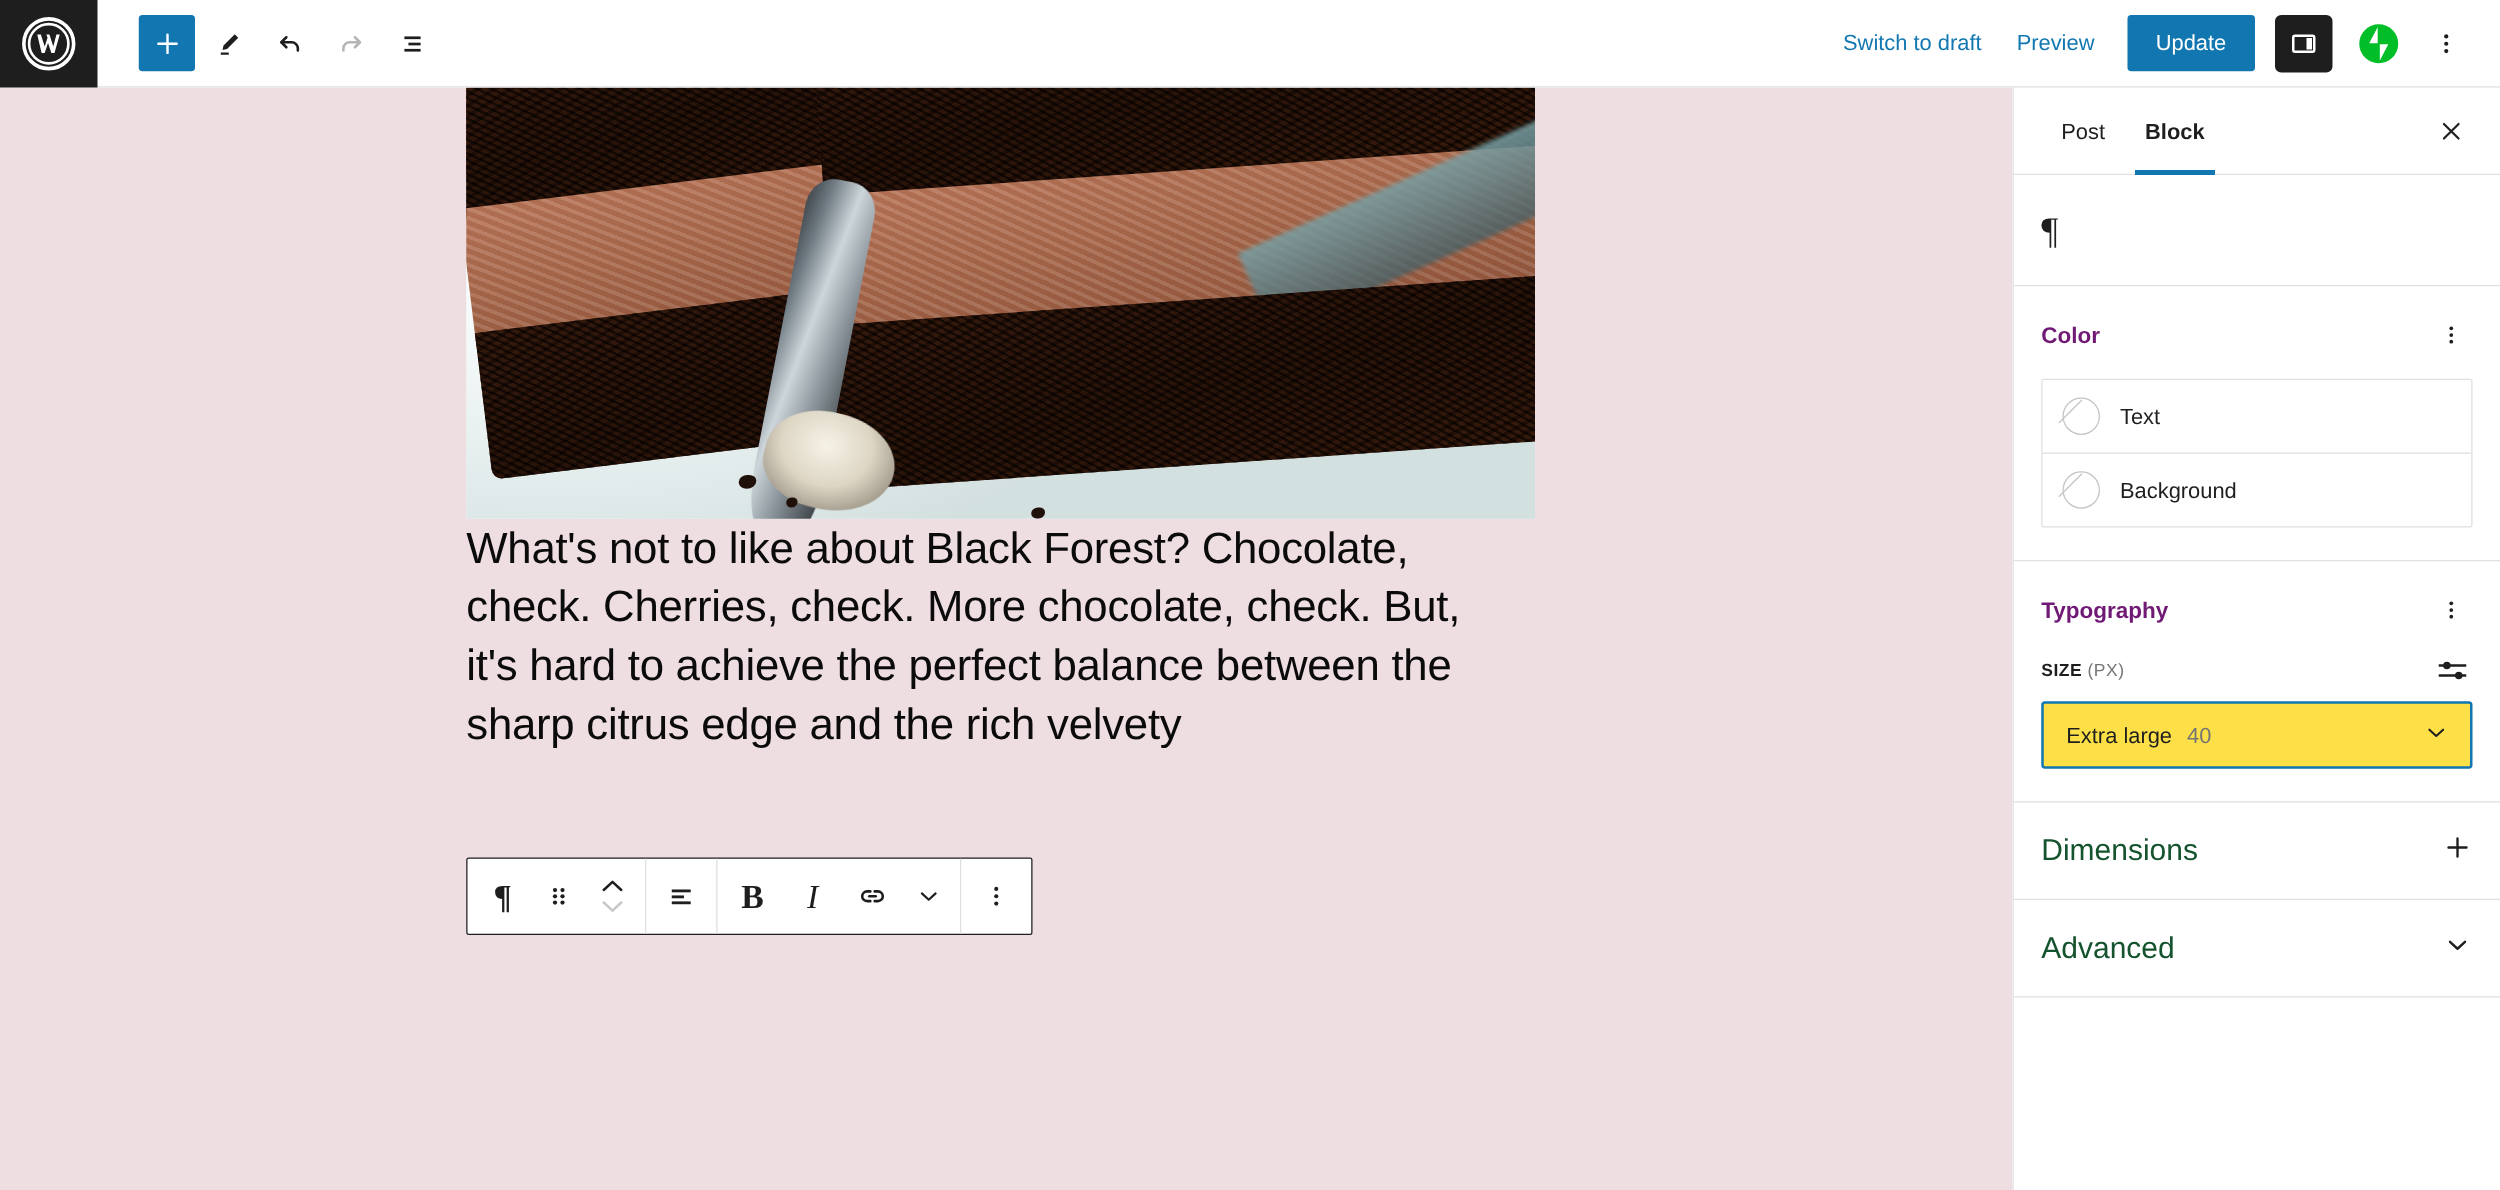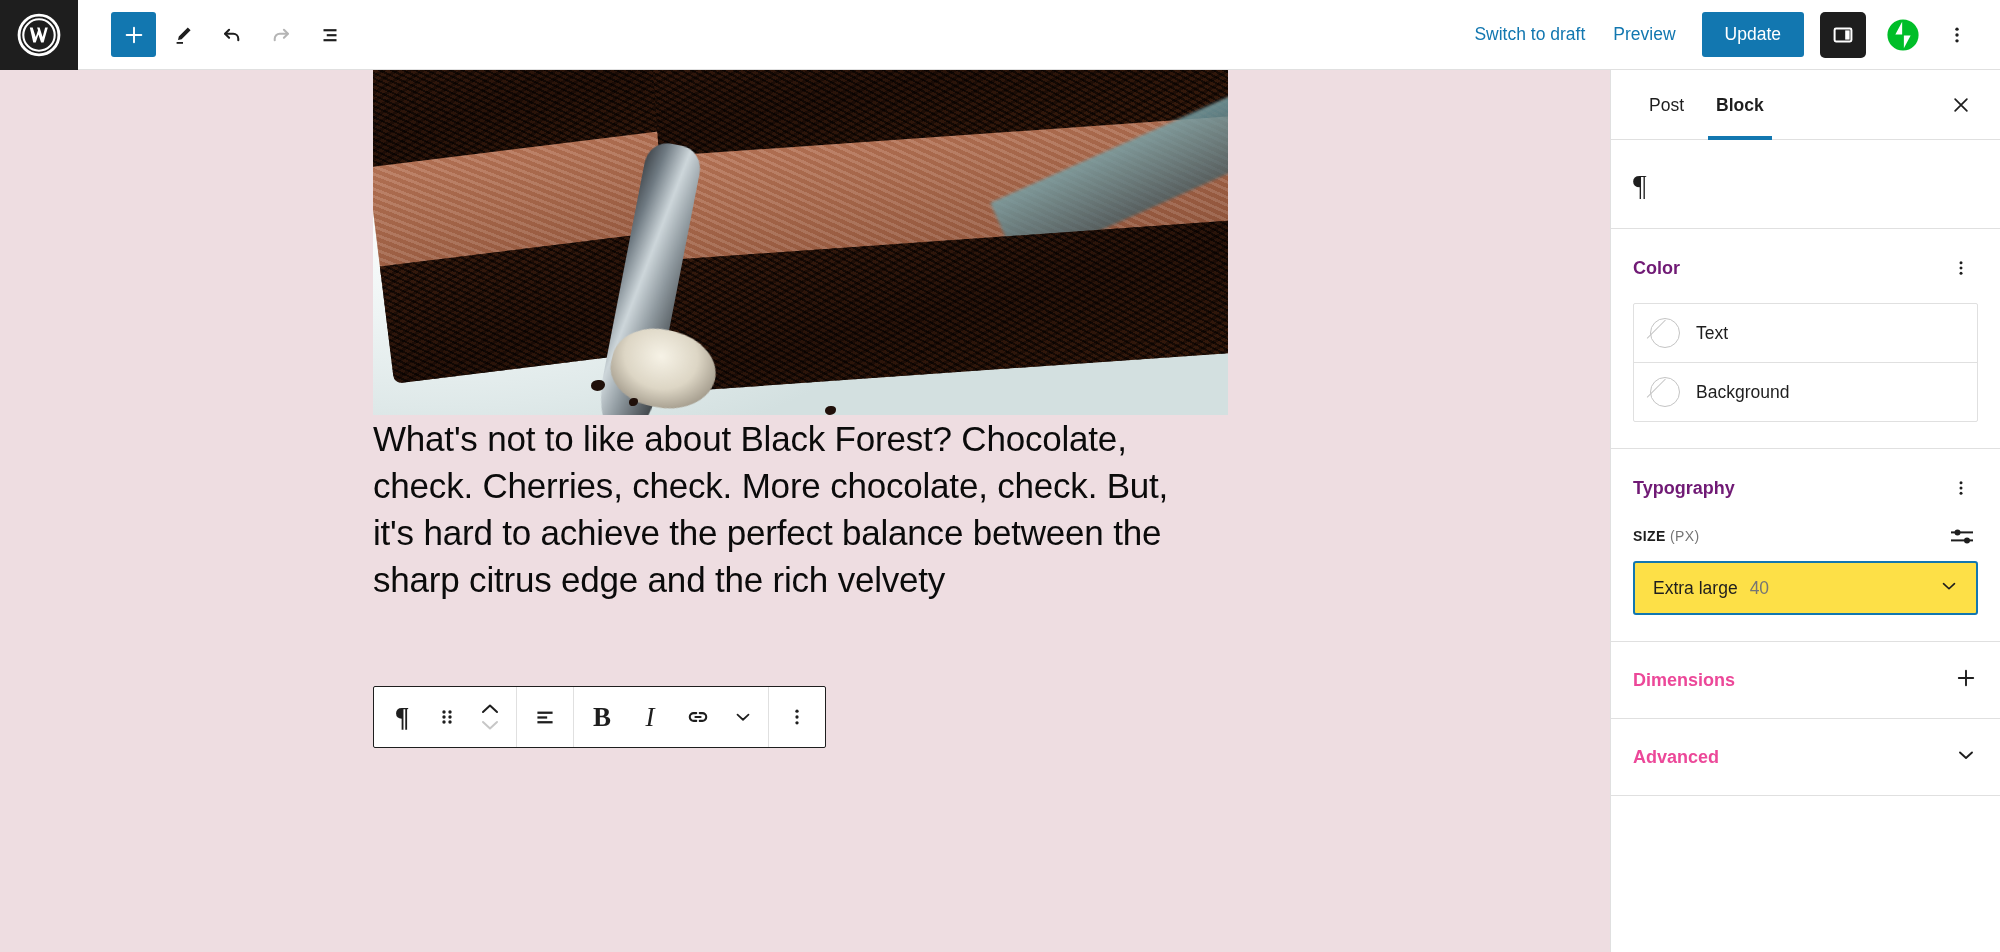--- a/index.html
+++ b/index.html
@@ -374,21 +374,21 @@
   .size-val { font-size: 17.5px; color: #1e1e1e; }
   .size-num { font-size: 17.5px; color: #757575; margin-left: 12px; }
   .size-chevron { margin-left: auto; }
 
   .simple-row {
     display: flex; align-items: center; justify-content: space-between;
     padding: 24px 22px;
     border-bottom: 1px solid #e0e0e0;
     cursor: pointer;
   }
-  .simple-title { font-size: 18px; font-weight: bold; color: #ec4899; }
+  .simple-title { font-size: 24px; font-weight: normal; color: #14532d; }
 </style>
 </head>
 <body>
 
 <div id="app">
 
   <div class="header">
 
     <div class="wp-logo-box">
       <svg width="46" height="46" viewBox="0 0 24 24" aria-hidden="true">

